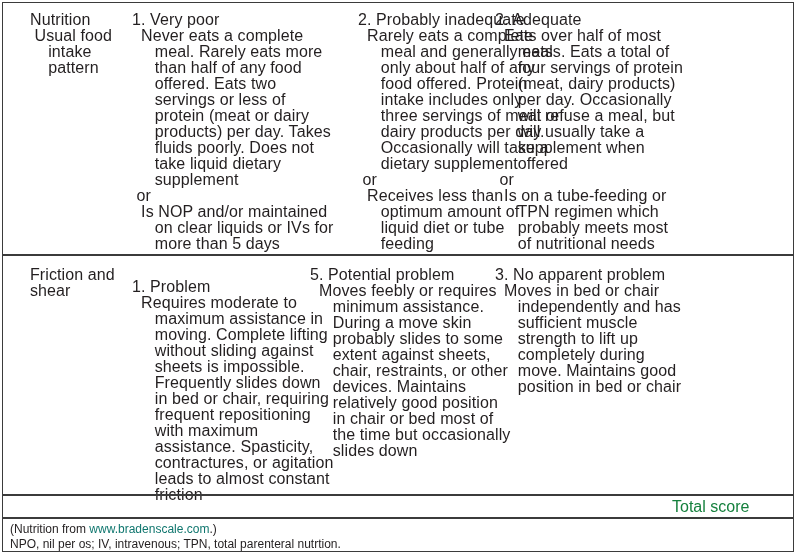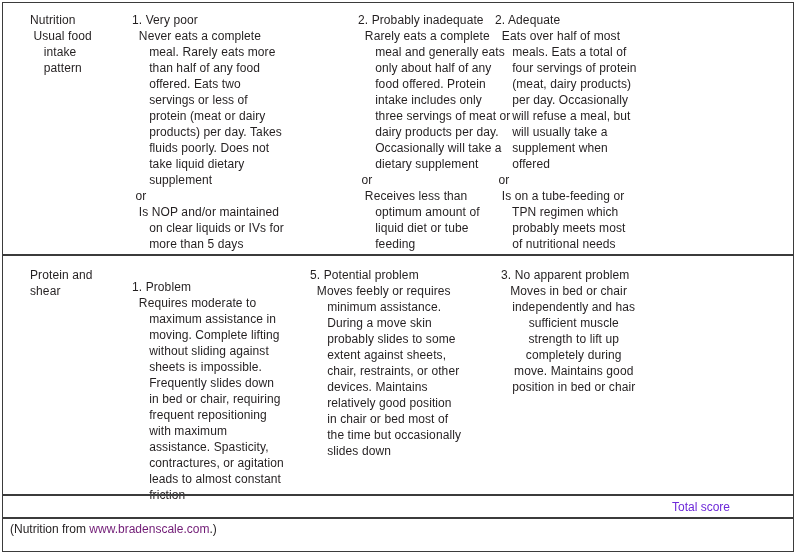--- a/index.html
+++ b/index.html
@@ -23,42 +23,42 @@
     position: absolute;
     left: 0;
     width: 100%;
     height: 2px;
     background: #3b3b3b;
   }
   .cell {
     position: absolute;
     white-space: pre;
     font-family: "Liberation Sans", sans-serif;
-    font-size: 12px;
+    font-size: 16px;
     line-height: 16px;
     color: #231f20;
     letter-spacing: 0.1px;
   }
   .total-label {
     position: absolute;
     font-family: "Liberation Sans", sans-serif;
-    font-size: 12px;
+    font-size: 16px;
     line-height: 16px;
-    color: #6d28d9;
+    color: #15803d;
   }
   .footer-line {
     position: absolute;
     font-family: "Liberation Sans", sans-serif;
     font-size: 12px;
     line-height: 15px;
     color: #231f20;
     white-space: pre;
   }
   .link {
-    color: #701a75;
+    color: #0f766e;
     cursor: pointer;
     text-decoration: none;
   }
 </style>
 </head>
 <body>
 
 <div class="frame">
 
   <div class="cell" style="left:27px; top:9px;">Nutrition
@@ -106,21 +106,21 @@
      supplement when
      offered
  or
   Is on a tube-feeding or
      TPN regimen which
      probably meets most
      of nutritional needs</div>
 
   <div class="sep" style="top:251px;"></div>
 
-  <div class="cell" style="left:27px; top:264px;">Protein and
+  <div class="cell" style="left:27px; top:264px;">Friction and
 shear</div>
   <div class="cell" style="left:129px; top:276px;">1. Problem
   Requires moderate to
      maximum assistance in
      moving. Complete lifting
      without sliding against
      sheets is impossible.
      Frequently slides down
      in bed or chair, requiring
      frequent repositioning
@@ -134,30 +134,31 @@
      minimum assistance.
      During a move skin
      probably slides to some
      extent against sheets,
      chair, restraints, or other
      devices. Maintains
      relatively good position
      in chair or bed most of
      the time but occasionally
      slides down</div>
-  <div class="cell" style="left:492px; top:264px;text-align:center;">3. No apparent problem
+  <div class="cell" style="left:492px; top:264px;">3. No apparent problem
   Moves in bed or chair
      independently and has
      sufficient muscle
      strength to lift up
      completely during
      move. Maintains good
      position in bed or chair</div>
 
   <div class="sep" style="top:491px;"></div>
 
   <div class="total-label" style="left:669px; top:496px;">Total score</div>
 
   <div class="sep" style="top:514px;"></div>
 
   <div class="footer-line" style="left:7px; top:519px;"><span>(Nutrition from </span><span class="link">www.bradenscale.com</span><span>.)</span></div>
+  <div class="footer-line" style="left:7px; top:534px;">NPO, nil per os; IV, intravenous; TPN, total parenteral nutrtion.</div>
 
 </div>
 
 </body></html>

